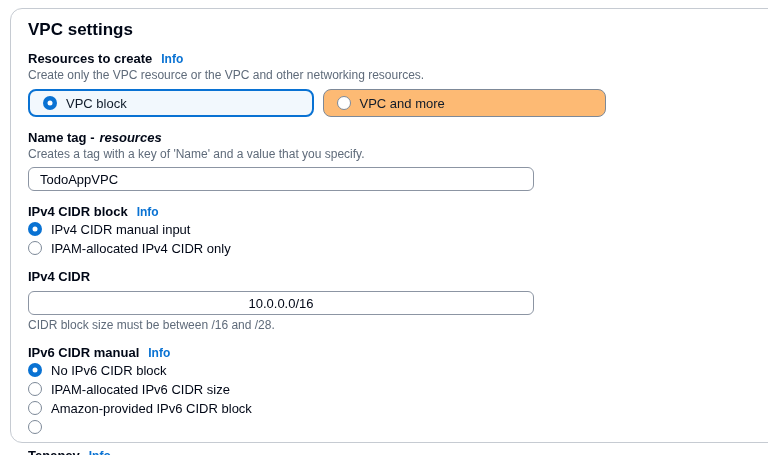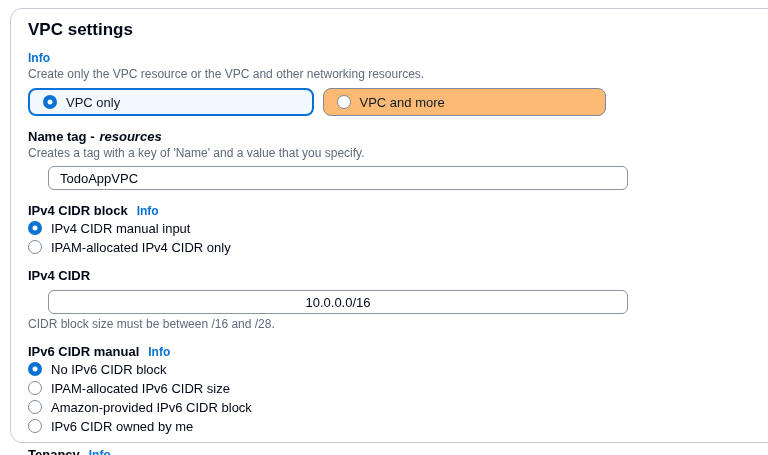--- a/index.html
+++ b/index.html
@@ -19,44 +19,45 @@
   .tile { flex:1; height:28px; border:1px solid #7d8998; border-radius:8px;
     background:#fdba74; display:flex; align-items:center; gap:9px;
     padding-left:13px; font-size:13px; cursor:pointer; }
   .tile.on { border:2px solid #0972d3; background:#f2f8fd; }
   .radio { width:14px; height:14px; border-radius:50%; border:1.5px solid #7d8998;
     background:#fff; flex:none; position:relative; }
   .radio.on { border:none; background:#0972d3; }
   .radio.on::after { content:""; position:absolute; left:50%; top:50%;
     transform:translate(-50%,-50%); width:5px; height:5px; border-radius:50%;
     background:#fff; }
-  .text-input { width:580px; height:24px; border:1.5px solid #8c95a3;
+  .text-input { width:506px; height:24px; border:1.5px solid #8c95a3;
     border-radius:6px; padding:0 11px; font-size:13px; color:#000716;
-    font-family:"Liberation Sans", sans-serif; outline:none; background:#fff;margin-left:20px; }
+    font-family:"Liberation Sans", sans-serif; outline:none; background:#fff; }
   .radio-row { display:flex; align-items:center; gap:9px; font-size:13px;
     margin-top:3px; height:16px; cursor:pointer; color:#000716; }
   .section { margin-top:13px; }
   .mt2 { margin-top:2px; }
 </style>
 </head>
 <body>
 
 <div class="card">
 
   <div class="title">VPC settings</div>
 
   <div>
     <div class="label-row">
+      <span class="field-label">Resources to create</span>
       <span class="info-link">Info</span>
     </div>
     <div class="desc">Create only the VPC resource or the VPC and other networking resources.</div>
     <div class="tiles">
       <div class="tile on">
         <span class="radio on"></span>
-        <span>VPC only</span>
+        <span>VPC block</span>
       </div>
       <div class="tile">
         <span class="radio"></span>
         <span>VPC and more</span>
       </div>
     </div>
   </div>
 
   <div class="section">
     <div class="label-row" style="gap:5px;">
@@ -100,21 +101,20 @@
     <div class="radio-row">
       <span class="radio"></span>
       <span>IPAM-allocated IPv6 CIDR size</span>
     </div>
     <div class="radio-row">
       <span class="radio"></span>
       <span>Amazon-provided IPv6 CIDR block</span>
     </div>
     <div class="radio-row">
       <span class="radio"></span>
-      <span>IPv6 CIDR owned by me</span>
     </div>
   </div>
 
   <div class="section">
     <div class="label-row">
       <span class="field-label">Tenancy</span>
       <span class="info-link">Info</span>
     </div>
 
   </div>

